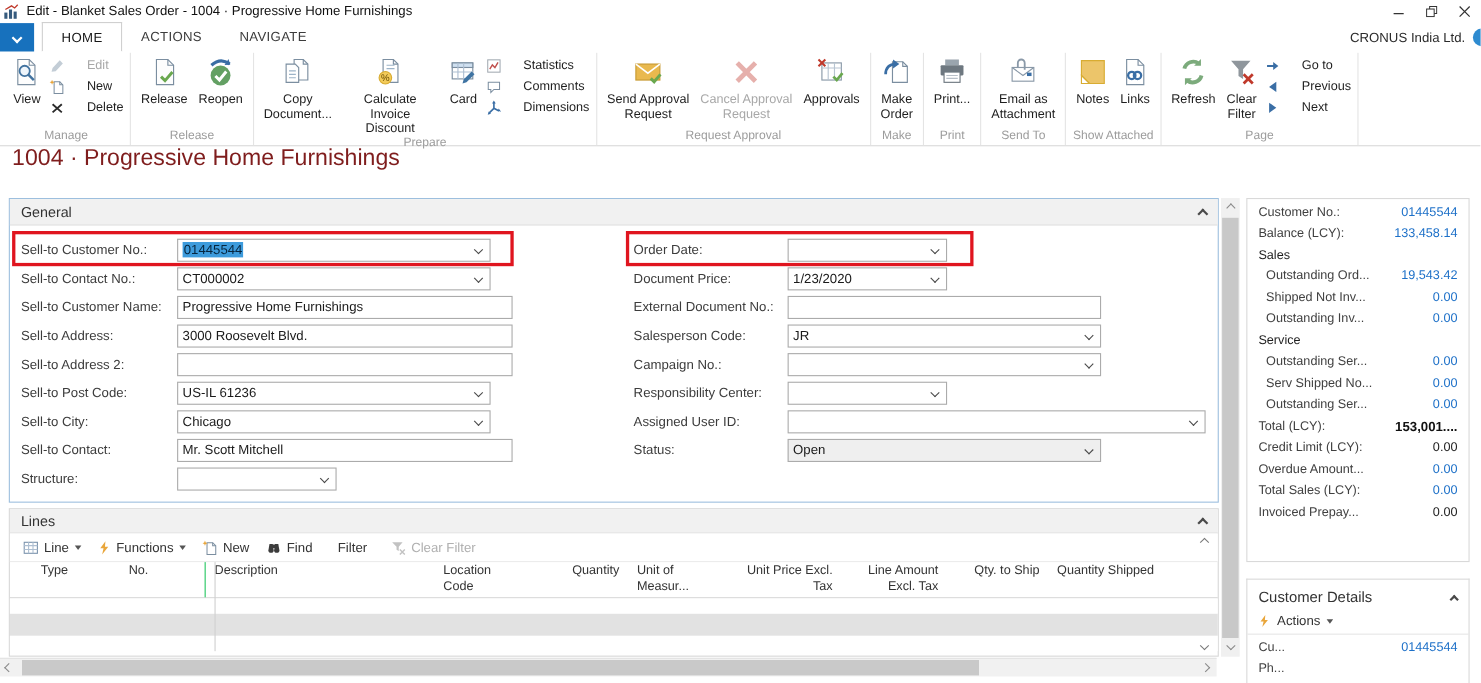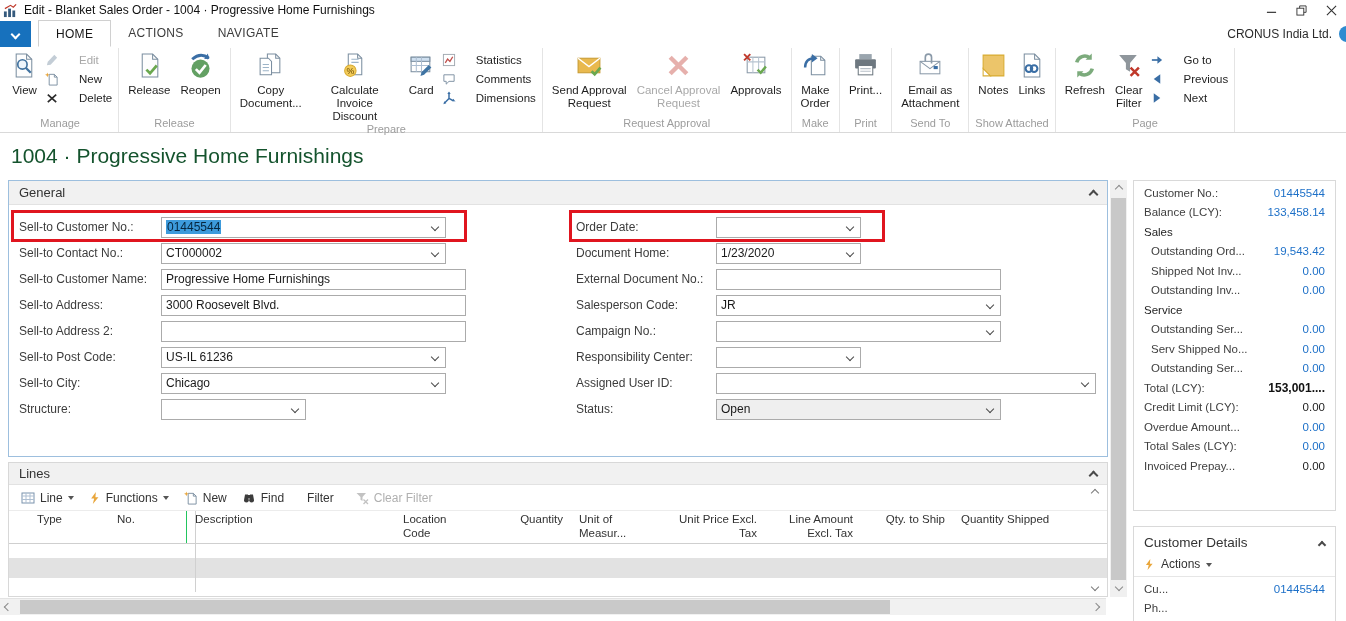--- a/index.html
+++ b/index.html
@@ -32,21 +32,21 @@
   .rbtn { display:flex; flex-direction:column; align-items:center; padding:4px 5px 0; font-size:11.5px; color:#1e1e1e; text-align:center; line-height:1.12; cursor:pointer; }
   .rbtn svg { width:27px; height:27px; margin-bottom:2px; }
   .rbtn .rlab { white-space:pre-line; max-width:86px; }
   .rbtn.disabled { color:#a8a8a8; }
   .rsmall-col { display:flex; flex-direction:column; gap:5px; padding:5px 2px 0 2px; }
   .rsmall { display:flex; align-items:center; gap:20px; font-size:11.5px; color:#1e1e1e; cursor:pointer; white-space:nowrap; }
   .rsmall svg { width:14px; height:14px; flex:none; }
   .rsmall.disabled { color:#a8a8a8; }
 
   
-  .page-title { position:absolute; top:144px; left:11px; font-size:21px; color:#14532d;text-align:right; }
+  .page-title { position:absolute; top:132px; left:11px; font-size:21px; color:#7f1d1d;text-align:right; }
 
   
   .fasttab { position:absolute; background:#fff; }
   .ft-general { left:8px; top:180px; width:1100px; height:277px; border:1px solid #9dbfde; }
   .ft-lines   { left:8px; top:462px; width:1100px; height:135px; border:1px solid #d8d8d8; }
   .ft-head { height:24px; background:#f1f1f1; border-bottom:1px solid #e2e2e2; display:flex; align-items:center; padding:0 10px; font-size:13px; color:#333; cursor:pointer; }
   .ft-head .cv-up { margin-left:auto; }
 
   .cv { display:inline-block; width:6px; height:6px; border-right:1.4px solid #4a4a4a; border-bottom:1.4px solid #4a4a4a; transform:rotate(45deg); }
   .cv-up { display:inline-block; width:7px; height:7px; border-right:2px solid #4a4a4a; border-bottom:2px solid #4a4a4a; transform:rotate(-135deg); margin-top:4px; }
@@ -488,20 +488,26 @@
       <div class="frow">
         <label>Sell-to City:</label>
         <div class="inp combo w285">
             <span>Chicago</span>
             <span class="ddbtn">
               <span class="cv"></span>
             </span>
           </div>
       </div>
       <div class="frow">
+        <label>Sell-to Contact:</label>
+        <div class="inp w305">
+            <span>Mr. Scott Mitchell</span>
+          </div>
+      </div>
+      <div class="frow">
         <label>Structure:</label>
         <div class="inp combo w145">
             <span></span>
             <span class="ddbtn">
               <span class="cv"></span>
             </span>
           </div>
       </div>
     </div>
 
@@ -509,21 +515,21 @@
       <div class="frow">
         <label>Order Date:</label>
         <div class="inp combo w145">
             <span></span>
             <span class="ddbtn">
               <span class="cv"></span>
             </span>
           </div>
       </div>
       <div class="frow">
-        <label>Document Home:</label>
+        <label>Document Price:</label>
         <div class="inp combo w145">
             <span>1/23/2020</span>
             <span class="ddbtn">
               <span class="cv"></span>
             </span>
           </div>
       </div>
       <div class="frow">
         <label>External Document No.:</label>
         <div class="inp w285">

